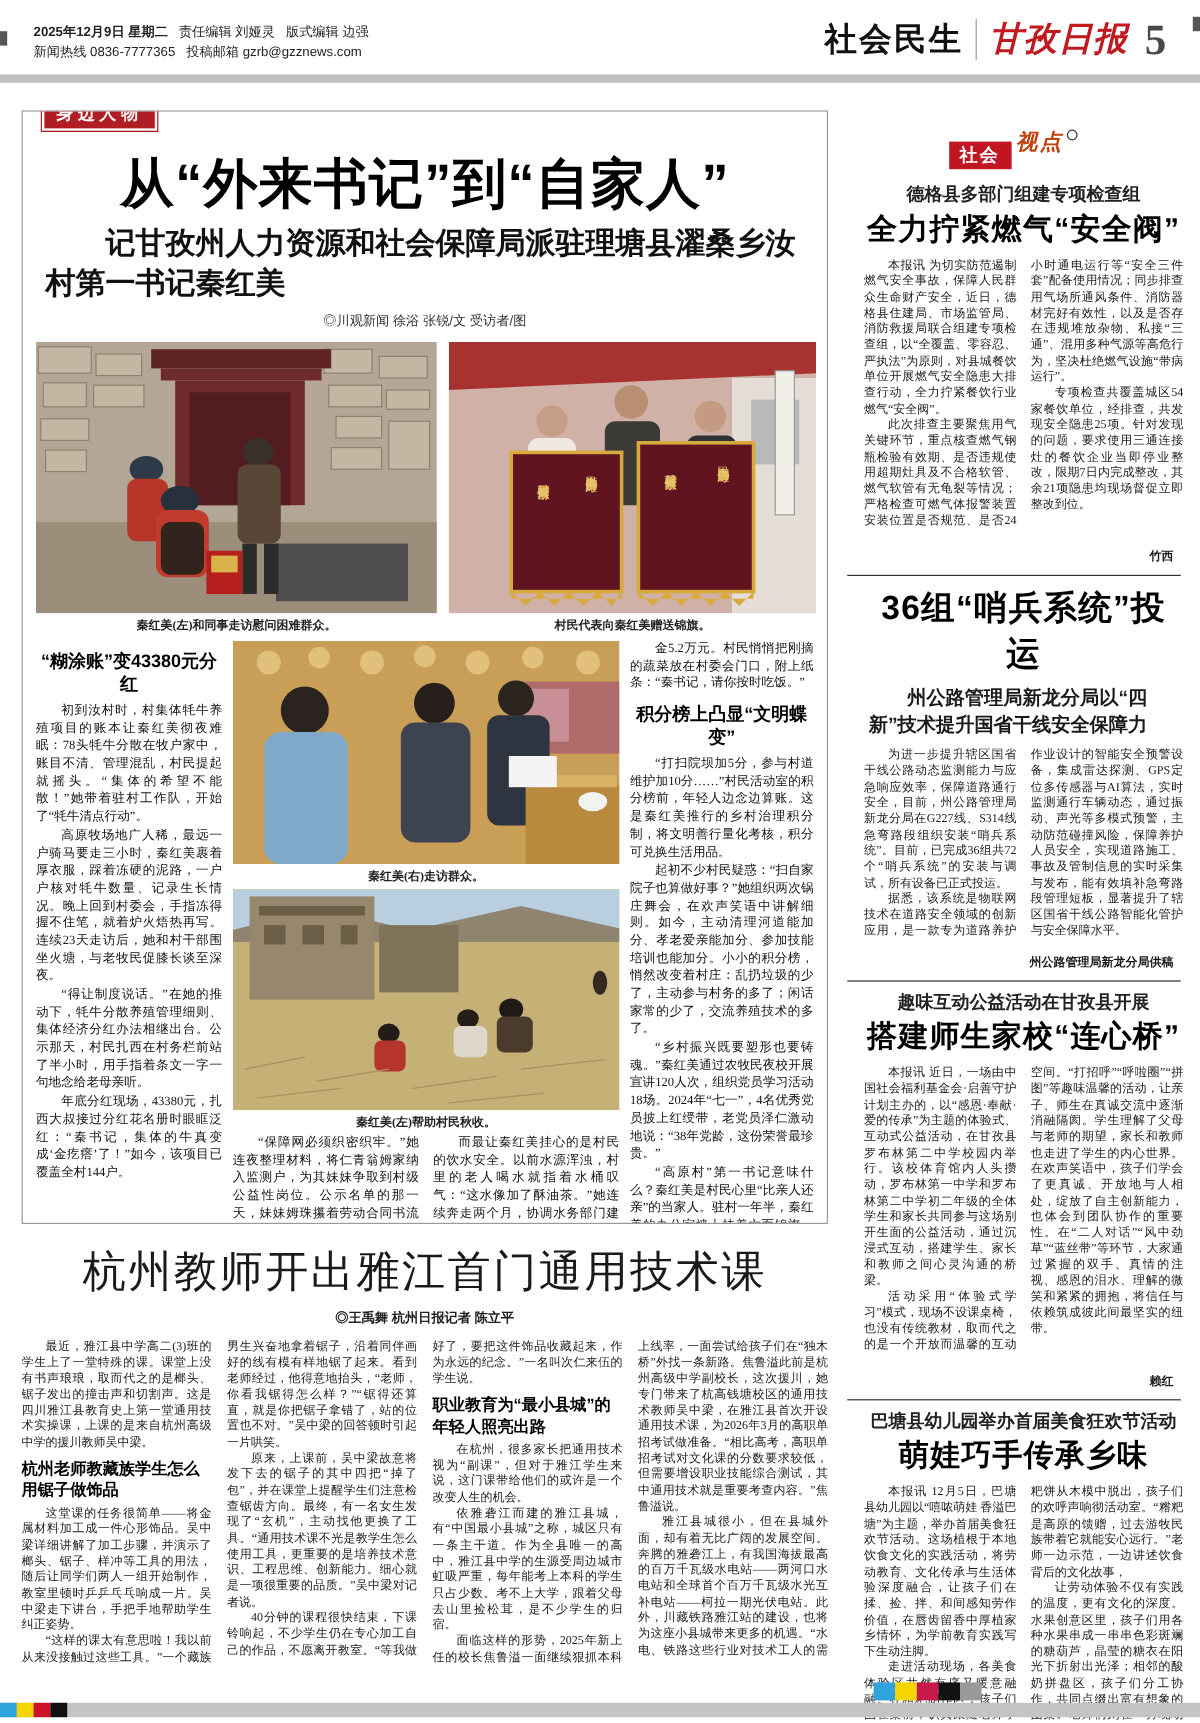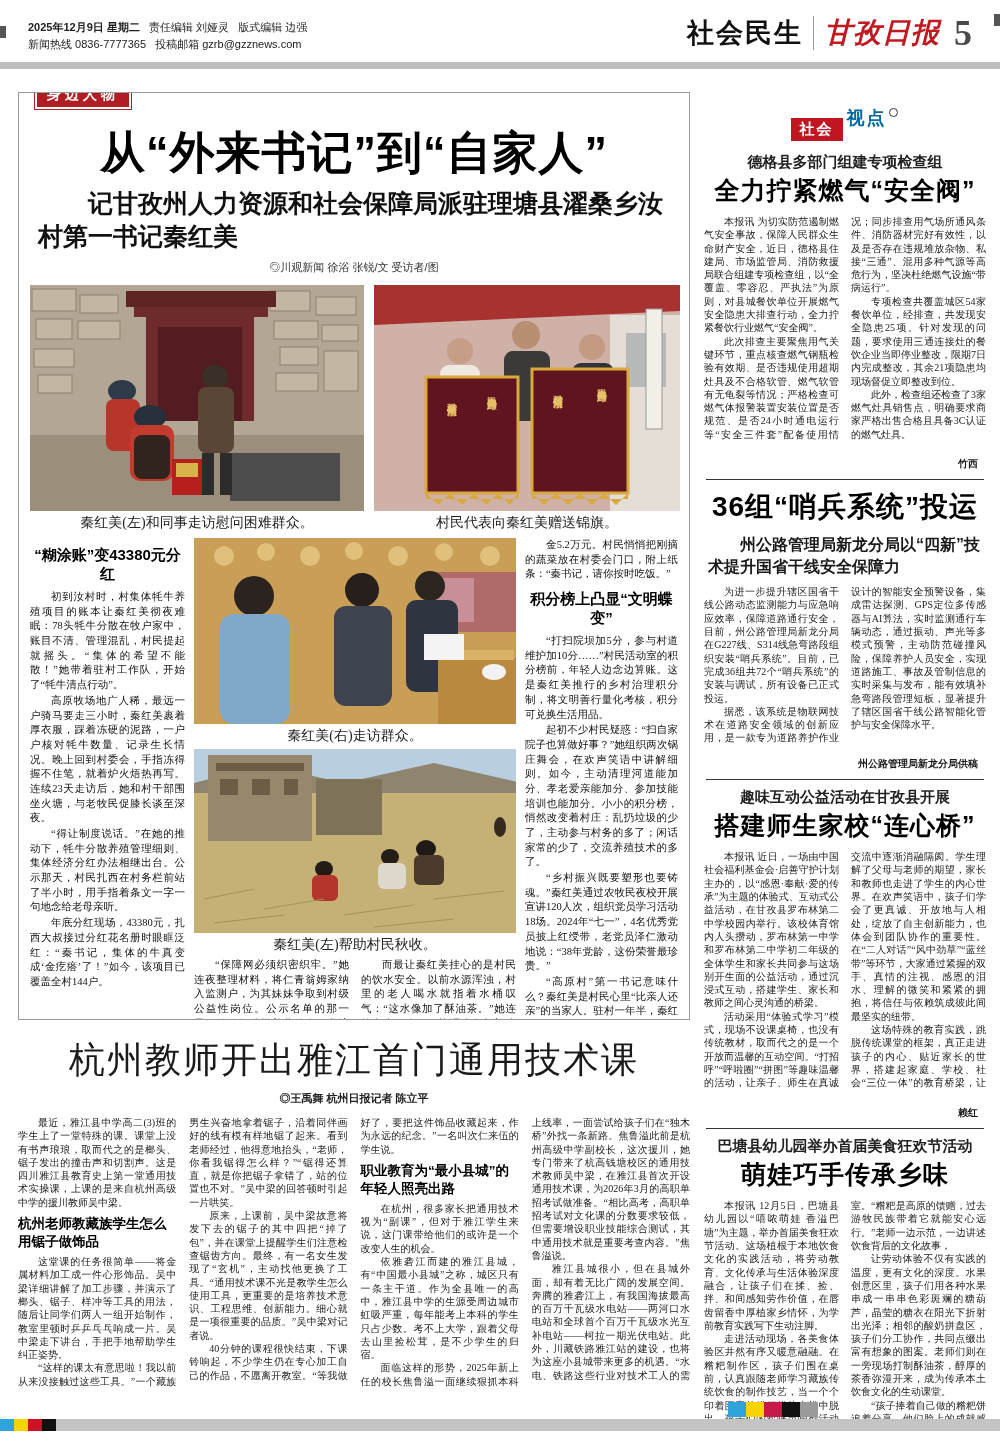--- a/index.html
+++ b/index.html
@@ -19,37 +19,37 @@
   
   .main-box{position:absolute;left:18px;top:92px;width:672px;height:928px;border:1px solid #9a9a9a;box-sizing:border-box;padding:0 11px;overflow:hidden;}
   .tag-badge{position:absolute;top:-12px;left:16px;background:#b01e23;color:#fff;font-size:14px;font-weight:bold;
              padding:3px 10px;letter-spacing:4px;border:2px solid #fff;outline:1px solid #b01e23;}
   .main-headline{margin:30px 0 4px 0;text-align:center;font-size:45px;font-weight:bold;letter-spacing:1px;color:#000;}
   .main-subtitle{font-size:25px;font-weight:bold;color:#111;line-height:1.3;margin:4px 8px 2px 8px;text-indent:2em;}
   .main-byline{text-align:center;font-size:11px;color:#333;margin:8px 0 10px 0;}
   .photos-row{display:flex;gap:10px;}
   .photo{position:relative;background:#ddd;overflow:hidden;}
   .photo svg{display:block;}
-  .pcaption{font-size:14px;font-weight:normal;text-align:center;color:#222;margin:3px 0 4px 0;font-family:"Liberation Serif",serif;}
+  .pcaption{font-size:10px;font-weight:bold;text-align:center;color:#222;margin:3px 0 4px 0;font-family:"Liberation Serif",serif;}
   .main-body{display:flex;gap:9px;margin-top:2px;height:536px;overflow:hidden;}
   .mcol{overflow:hidden;}
   .mcol.c1{width:158px;}
   .mcol.c2{width:328px;}
   .mcol.c3{width:156px;}
   .bodytext p{margin:0 0 1px 0;font-size:10.5px;line-height:1.4;text-align:justify;text-indent:2em;
               font-family:"Liberation Serif",serif;color:#111;}
   .bsub{font-size:15px;font-weight:bold;text-align:center;margin:8px 0 6px 0;color:#000;}
   .cols2{column-count:2;column-gap:12px;height:104px;overflow:hidden;}
   
   .right-col{position:absolute;left:704px;top:95px;width:282px;}
   .vp-badge{display:flex;justify-content:center;align-items:center;gap:4px;margin-bottom:12px;}
   .vp-red{background:#c01622;color:#fff;font-size:15px;font-weight:bold;padding:2px 9px;letter-spacing:2px;margin-top:23px;}
-  .vp-black{font-size:18px;font-weight:bold;color:#0369a1;letter-spacing:2px;position:relative;}
+  .vp-black{font-size:18px;font-weight:bold;color:#c2410c;letter-spacing:2px;position:relative;font-style:italic;}
   .magnifier{display:inline-block;width:7px;height:7px;border:1.5px solid #333;border-radius:50%;position:relative;top:-6px;left:-2px;}
-  .r-art{margin-bottom:6px;}
+  .r-art{margin-bottom:6px;margin-left:16px;}
   .r-kicker{text-align:center;font-size:15px;font-weight:bold;color:#222;margin:2px 0;}
   .r-head{text-align:center;font-size:25px;font-weight:bold;color:#000;letter-spacing:1px;margin:2px 0 8px 0;}
   .r-head.big{font-size:28px;}
   .r-sub{font-size:16px;font-weight:bold;line-height:1.35;margin:2px 4px 8px 4px;text-indent:2em;}
   .r-body{column-count:2;column-gap:12px;overflow:hidden;}
   .r-body p{margin:0;font-size:10px;line-height:1.33;text-align:justify;text-indent:2em;font-family:"Liberation Serif",serif;}
   .r-sig{text-align:right;font-size:10px;font-weight:bold;margin:4px 8px 2px 0;font-family:"Liberation Serif",serif;}
   .r-div{border:none;border-top:1px solid #333;margin:8px 2px;}
   .h-gas .r-body{height:238px;}
   .h-sentinel .r-body{height:168px;}

